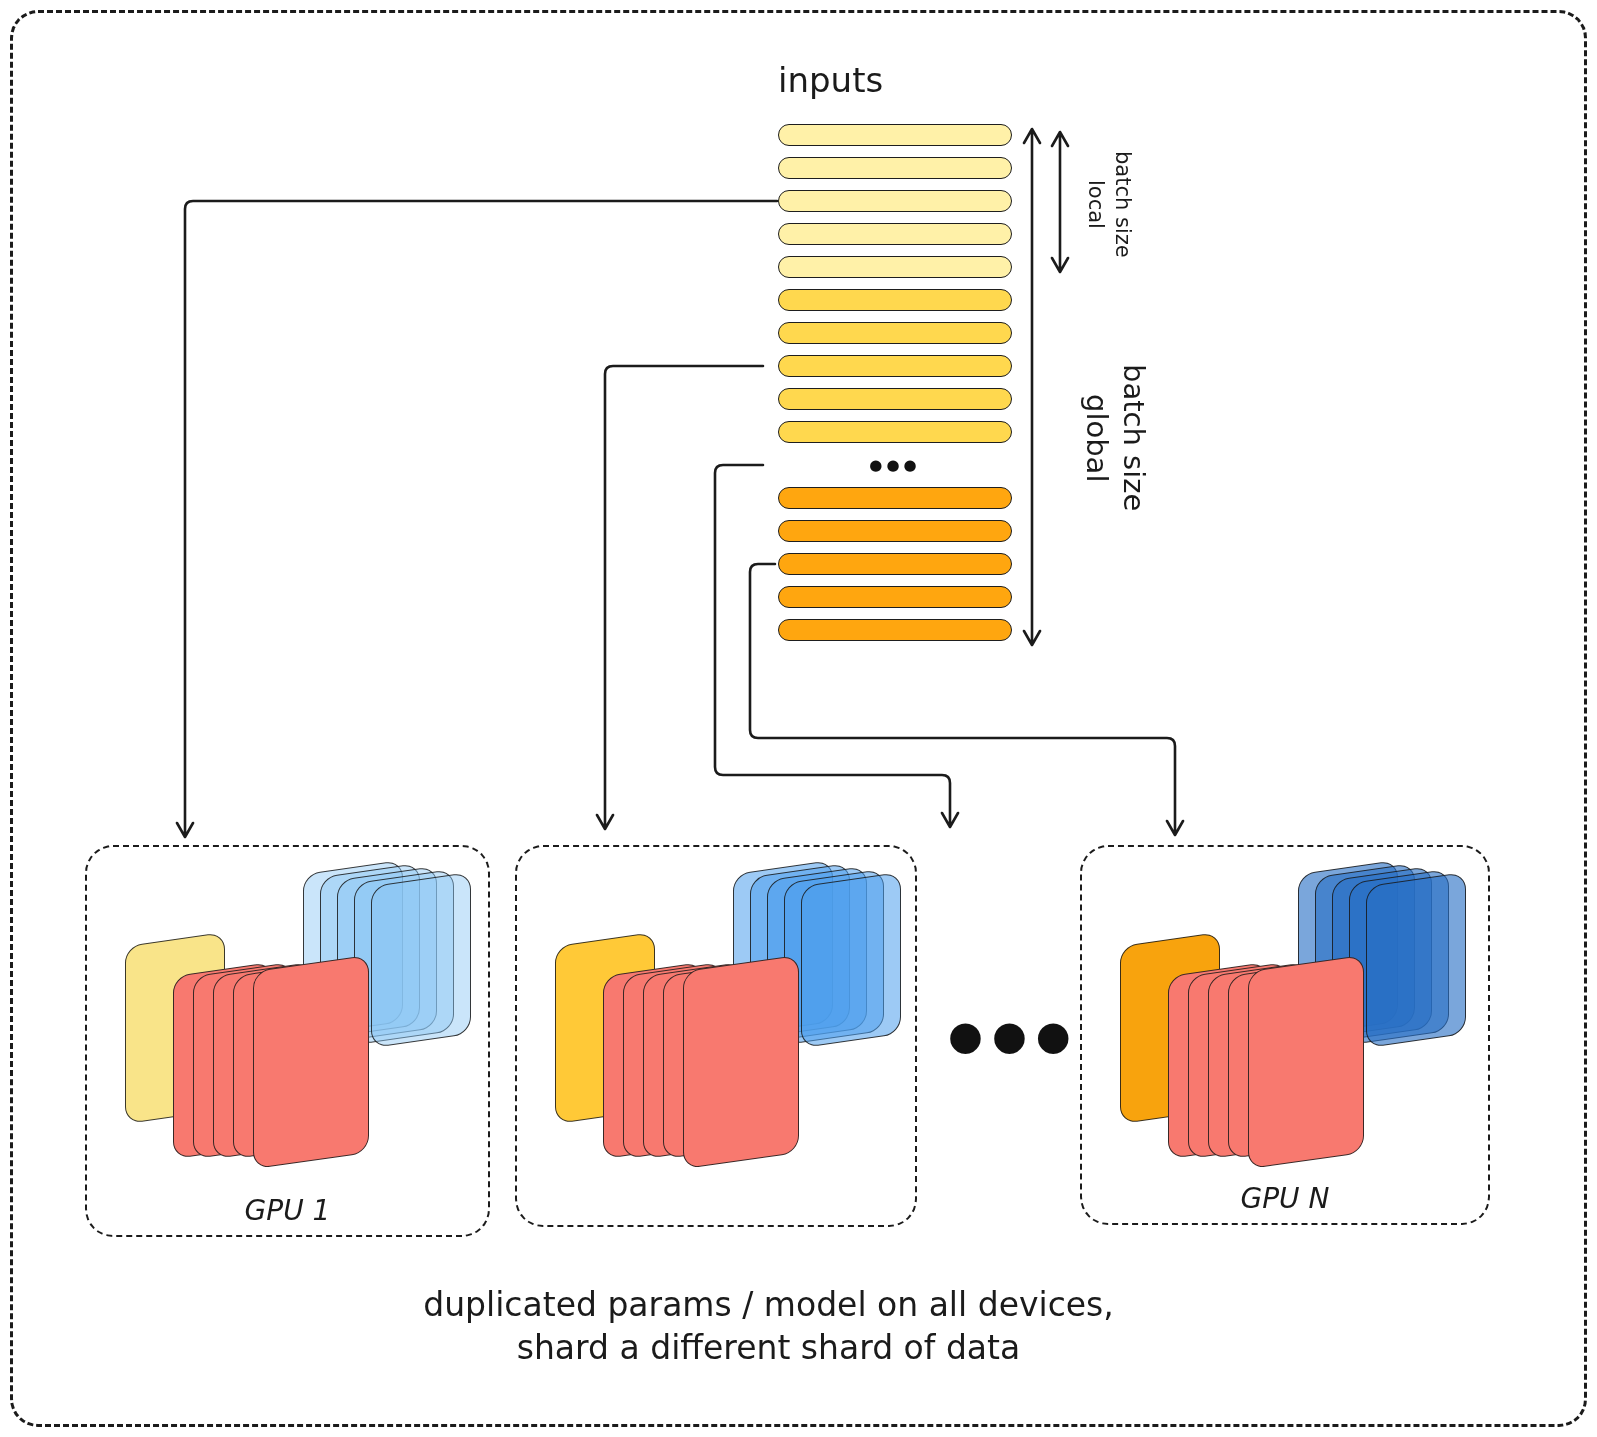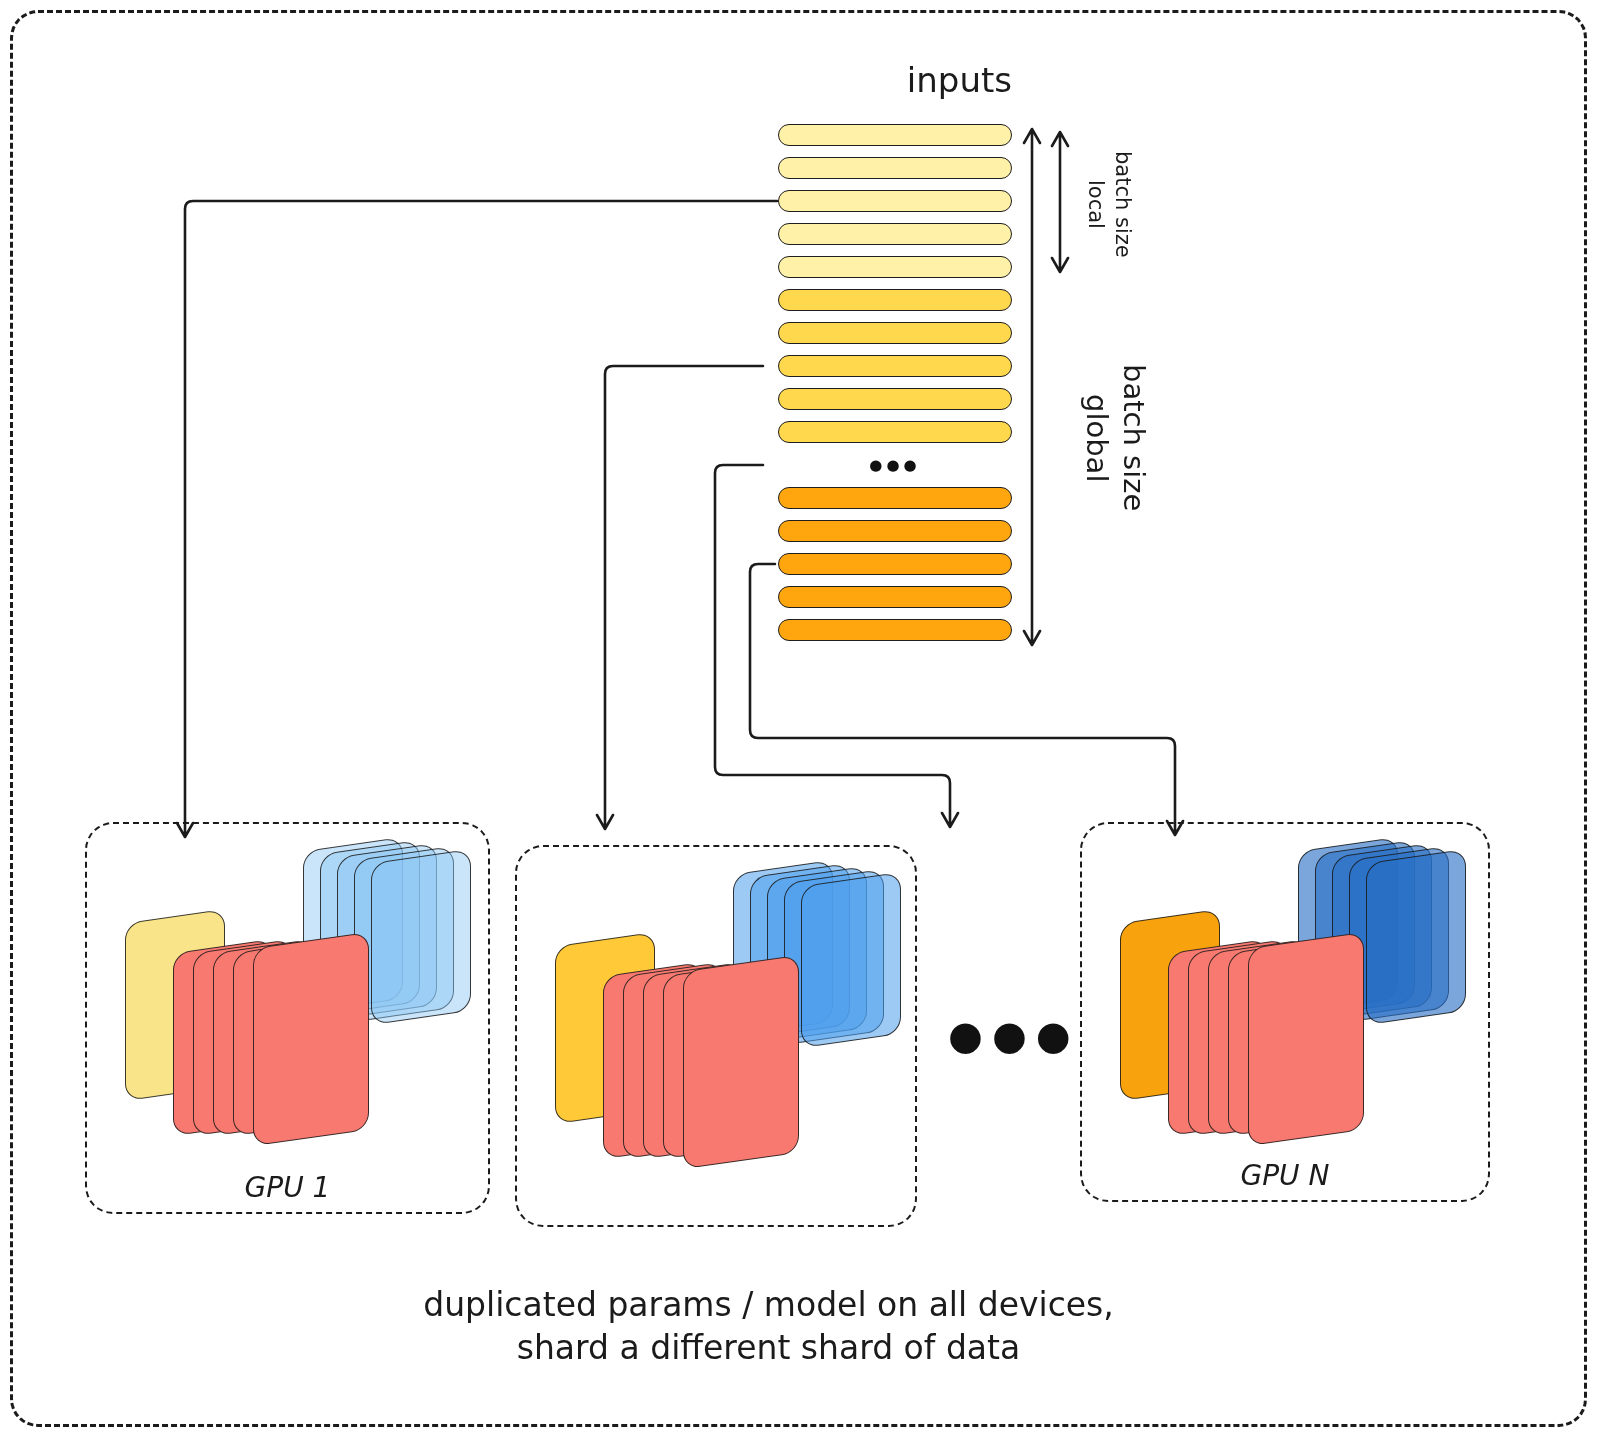--- a/index.html
+++ b/index.html
@@ -12,21 +12,21 @@
     overflow:hidden;
   }
   .frame {
     position:absolute; inset:10px;
     border:3px dashed #1b1b1b;
     border-radius:28px;
   }
   
   .inputs-title {
     position:absolute; left:778px; top:60px; width:234px;
-    text-align:right; font-size:34px; font-weight:500;
+    text-align:left; font-size:34px; font-weight:500;
   }
   .bars {
     position:absolute; left:778px; top:124px; width:234px;
     display:flex; flex-direction:column; gap:11px;
   }
   .bar {
     height:22px; border:1.5px solid #1e1e1e; border-radius:11px;
   }
   .bar-ellipsis {
     height:22px; line-height:22px; text-align:center;
@@ -112,21 +112,21 @@
 <div class="vlabel local">
   <span>local</span>
   <span>batch size</span>
 </div>
 
 <div class="vlabel global">
   <span>global</span>
   <span>batch size</span>
 </div>
 
-<div class="gpu-box" style="left:85px; top:822px; width:405px; height:392px;">
+<div class="gpu-box" style="left:85px; top:845px; width:405px; height:392px;">
   <div class="card-stack">
       <div class="card" style="left: 216px; top: 20px; width: 100px; height: 162px; background: rgba(137, 197, 245, 0.45);"></div>
       <div class="card" style="left: 233px; top: 23px; width: 100px; height: 162px; background: rgba(137, 197, 245, 0.45);"></div>
       <div class="card" style="left: 250px; top: 26px; width: 100px; height: 162px; background: rgba(137, 197, 245, 0.45);"></div>
       <div class="card" style="left: 267px; top: 29px; width: 100px; height: 162px; background: rgba(137, 197, 245, 0.45);"></div>
       <div class="card" style="left: 284px; top: 32px; width: 100px; height: 162px; background: rgba(137, 197, 245, 0.45);"></div>
       <div class="card" style="left: 38px; top: 92px; width: 100px; height: 178px; background: rgb(249, 228, 137);"></div>
       <div class="card" style="left: 86px; top: 122px; width: 100px; height: 183px; background: rgb(248, 121, 111);"></div>
       <div class="card" style="left: 106px; top: 122px; width: 100px; height: 183px; background: rgb(248, 121, 111);"></div>
       <div class="card" style="left: 126px; top: 122px; width: 100px; height: 183px; background: rgb(248, 121, 111);"></div>
@@ -147,21 +147,21 @@
       <div class="card" style="left: 86px; top: 122px; width: 100px; height: 183px; background: rgb(248, 121, 111);"></div>
       <div class="card" style="left: 106px; top: 122px; width: 100px; height: 183px; background: rgb(248, 121, 111);"></div>
       <div class="card" style="left: 126px; top: 122px; width: 100px; height: 183px; background: rgb(248, 121, 111);"></div>
       <div class="card" style="left: 146px; top: 122px; width: 100px; height: 183px; background: rgb(248, 121, 111);"></div>
       <div class="card" style="left: 166px; top: 116px; width: 116px; height: 198px; background: rgb(248, 121, 111);"></div>
     </div>
 </div>
 
 <div class="gpu-ellipsis">●●●</div>
 
-<div class="gpu-box" style="left:1080px; top:822px; width:410px; height:380px;">
+<div class="gpu-box" style="left:1080px; top:845px; width:410px; height:380px;">
   <div class="card-stack">
       <div class="card" style="left: 216px; top: 20px; width: 100px; height: 162px; background: rgba(41, 111, 197, 0.62);"></div>
       <div class="card" style="left: 233px; top: 23px; width: 100px; height: 162px; background: rgba(41, 111, 197, 0.62);"></div>
       <div class="card" style="left: 250px; top: 26px; width: 100px; height: 162px; background: rgba(41, 111, 197, 0.62);"></div>
       <div class="card" style="left: 267px; top: 29px; width: 100px; height: 162px; background: rgba(41, 111, 197, 0.62);"></div>
       <div class="card" style="left: 284px; top: 32px; width: 100px; height: 162px; background: rgba(41, 111, 197, 0.62);"></div>
       <div class="card" style="left: 38px; top: 92px; width: 100px; height: 178px; background: rgb(248, 163, 13);"></div>
       <div class="card" style="left: 86px; top: 122px; width: 100px; height: 183px; background: rgb(248, 121, 111);"></div>
       <div class="card" style="left: 106px; top: 122px; width: 100px; height: 183px; background: rgb(248, 121, 111);"></div>
       <div class="card" style="left: 126px; top: 122px; width: 100px; height: 183px; background: rgb(248, 121, 111);"></div>

